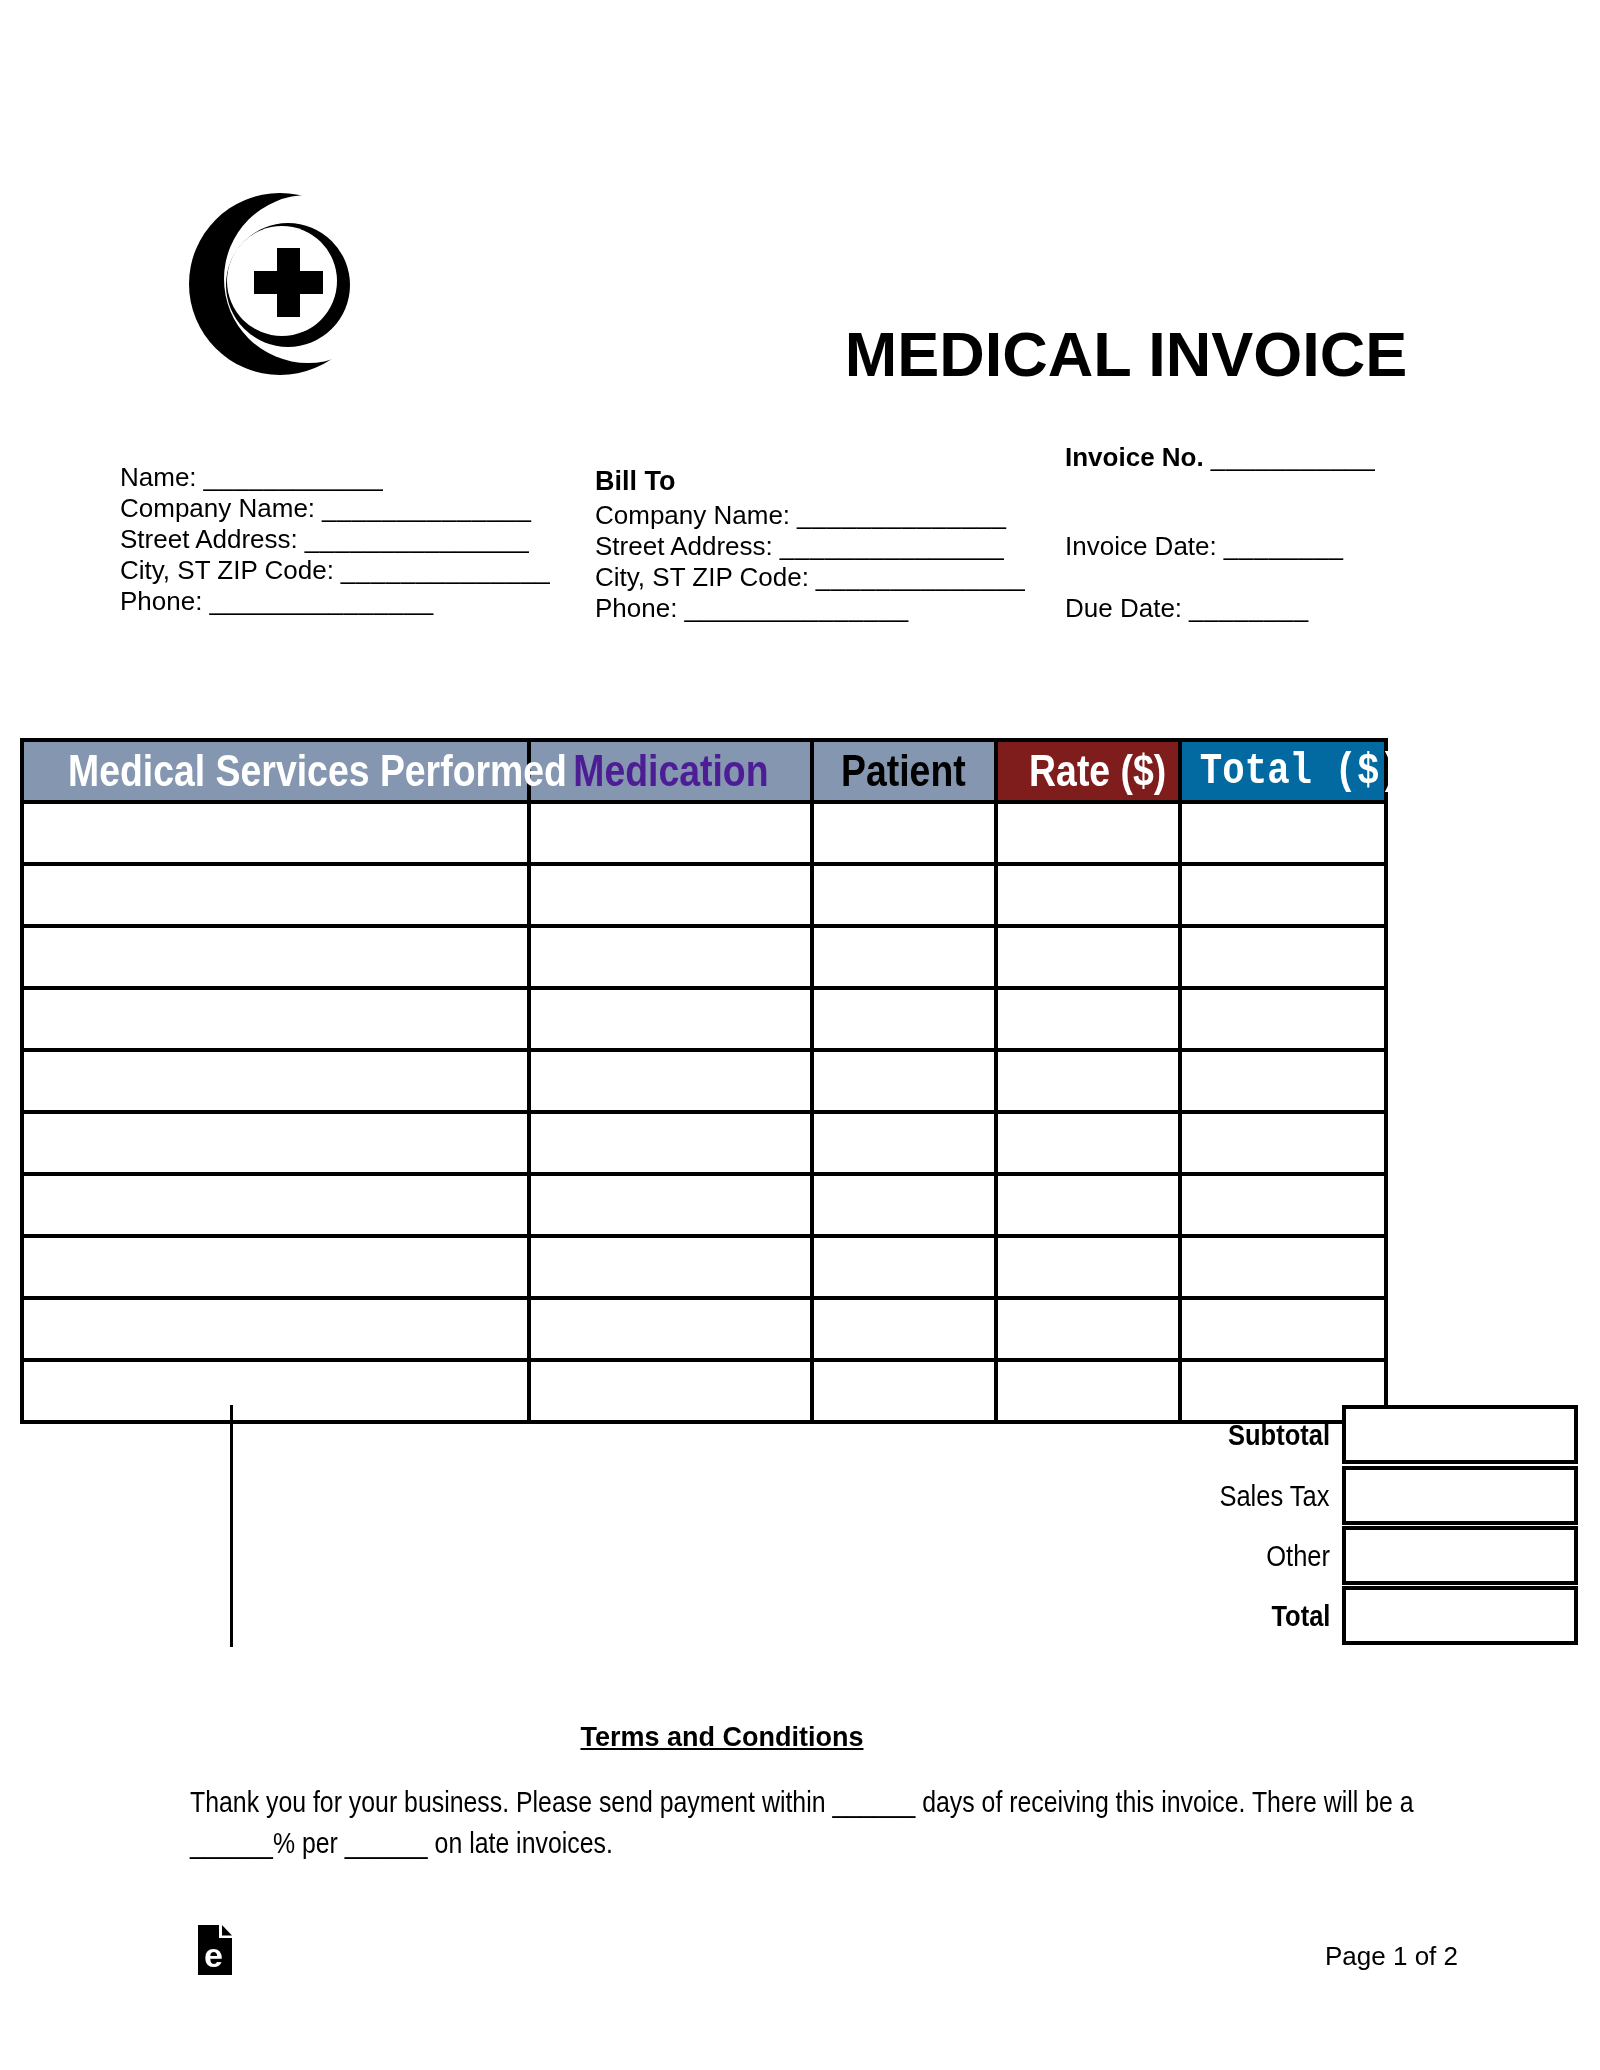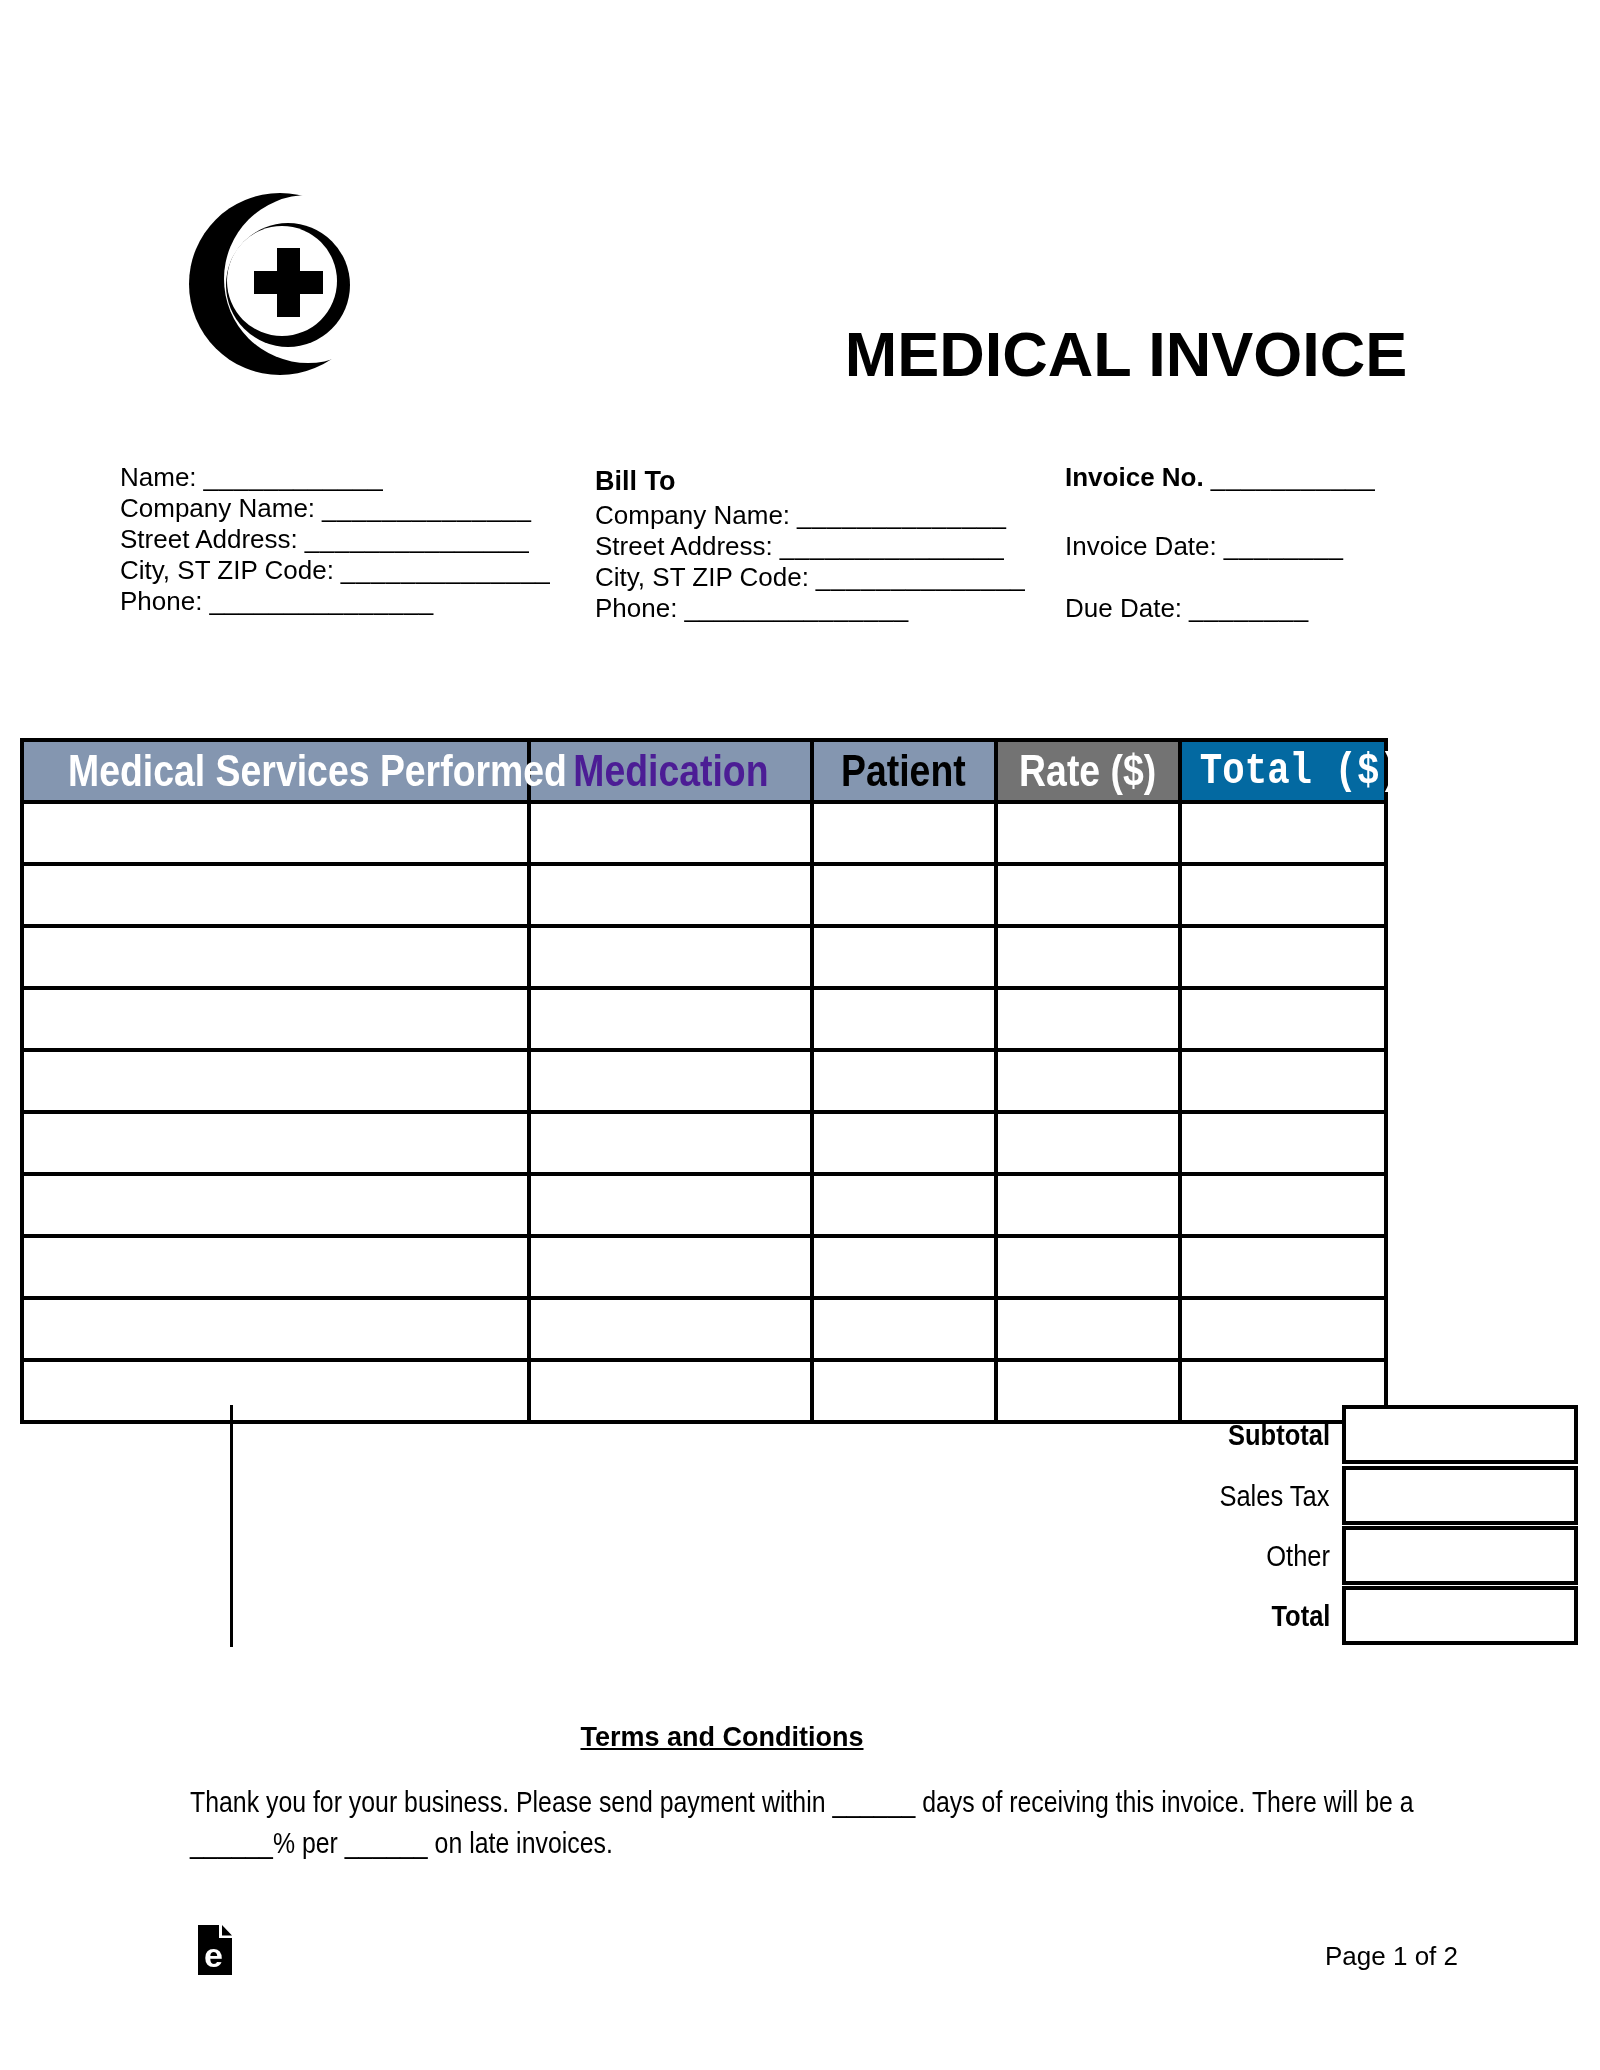--- a/index.html
+++ b/index.html
@@ -108,21 +108,21 @@
     <span>Street Address:</span><span class="blank">_______________</span>
   </div>
   <div>
     <span>City, ST ZIP Code:</span><span class="blank">______________</span>
   </div>
   <div>
     <span>Phone:</span><span class="blank">_______________</span>
   </div>
 </div>
 
-<div class="meta-line" style="top:462px;text-align:right;">
+<div class="meta-line" style="top:442px;text-align:right;">
   <span class="lbl-bold">Invoice No.</span><span class="blank">___________</span>
 </div>
 <div class="meta-line" style="top:531px;">
   <span>Invoice Date:</span><span class="blank">________</span>
 </div>
 <div class="meta-line" style="top:593px;">
   <span>Due Date:</span><span class="blank">________</span>
 </div>
 
 <table class="items-table">
@@ -131,21 +131,21 @@
       <col style="width:20.7%">
       <col style="width:13.5%">
       <col style="width:13.5%">
       <col style="width:15.1%">
   </colgroup>
   <thead>
     <tr>
       <th style="background: rgb(132, 150, 176); color: rgb(255, 255, 255);"><span class="cond">Medical Services Performed</span></th>
       <th style="background: rgb(132, 150, 176); color: #4c1d95;"><span class="cond">Medication</span></th>
       <th style="background: rgb(132, 150, 176); color: #000000;"><span class="cond">Patient</span></th>
-      <th style="background: #737373; color: rgb(255, 255, 255);"><span class="cond">Rate ($)</span></th>
+      <th style="background: #7f1d1d; color: rgb(255, 255, 255); text-align: right;"><span class="cond">Rate ($)</span></th>
       <th style="background: #0369a1; color: rgb(255, 255, 255); font-family: Liberation Mono, monospace;"><span class="cond">Total ($)</span></th>
     </tr>
   </thead>
   <tbody>
       <tr>
         <td></td>
         <td></td>
         <td></td>
         <td></td>
         <td></td>

